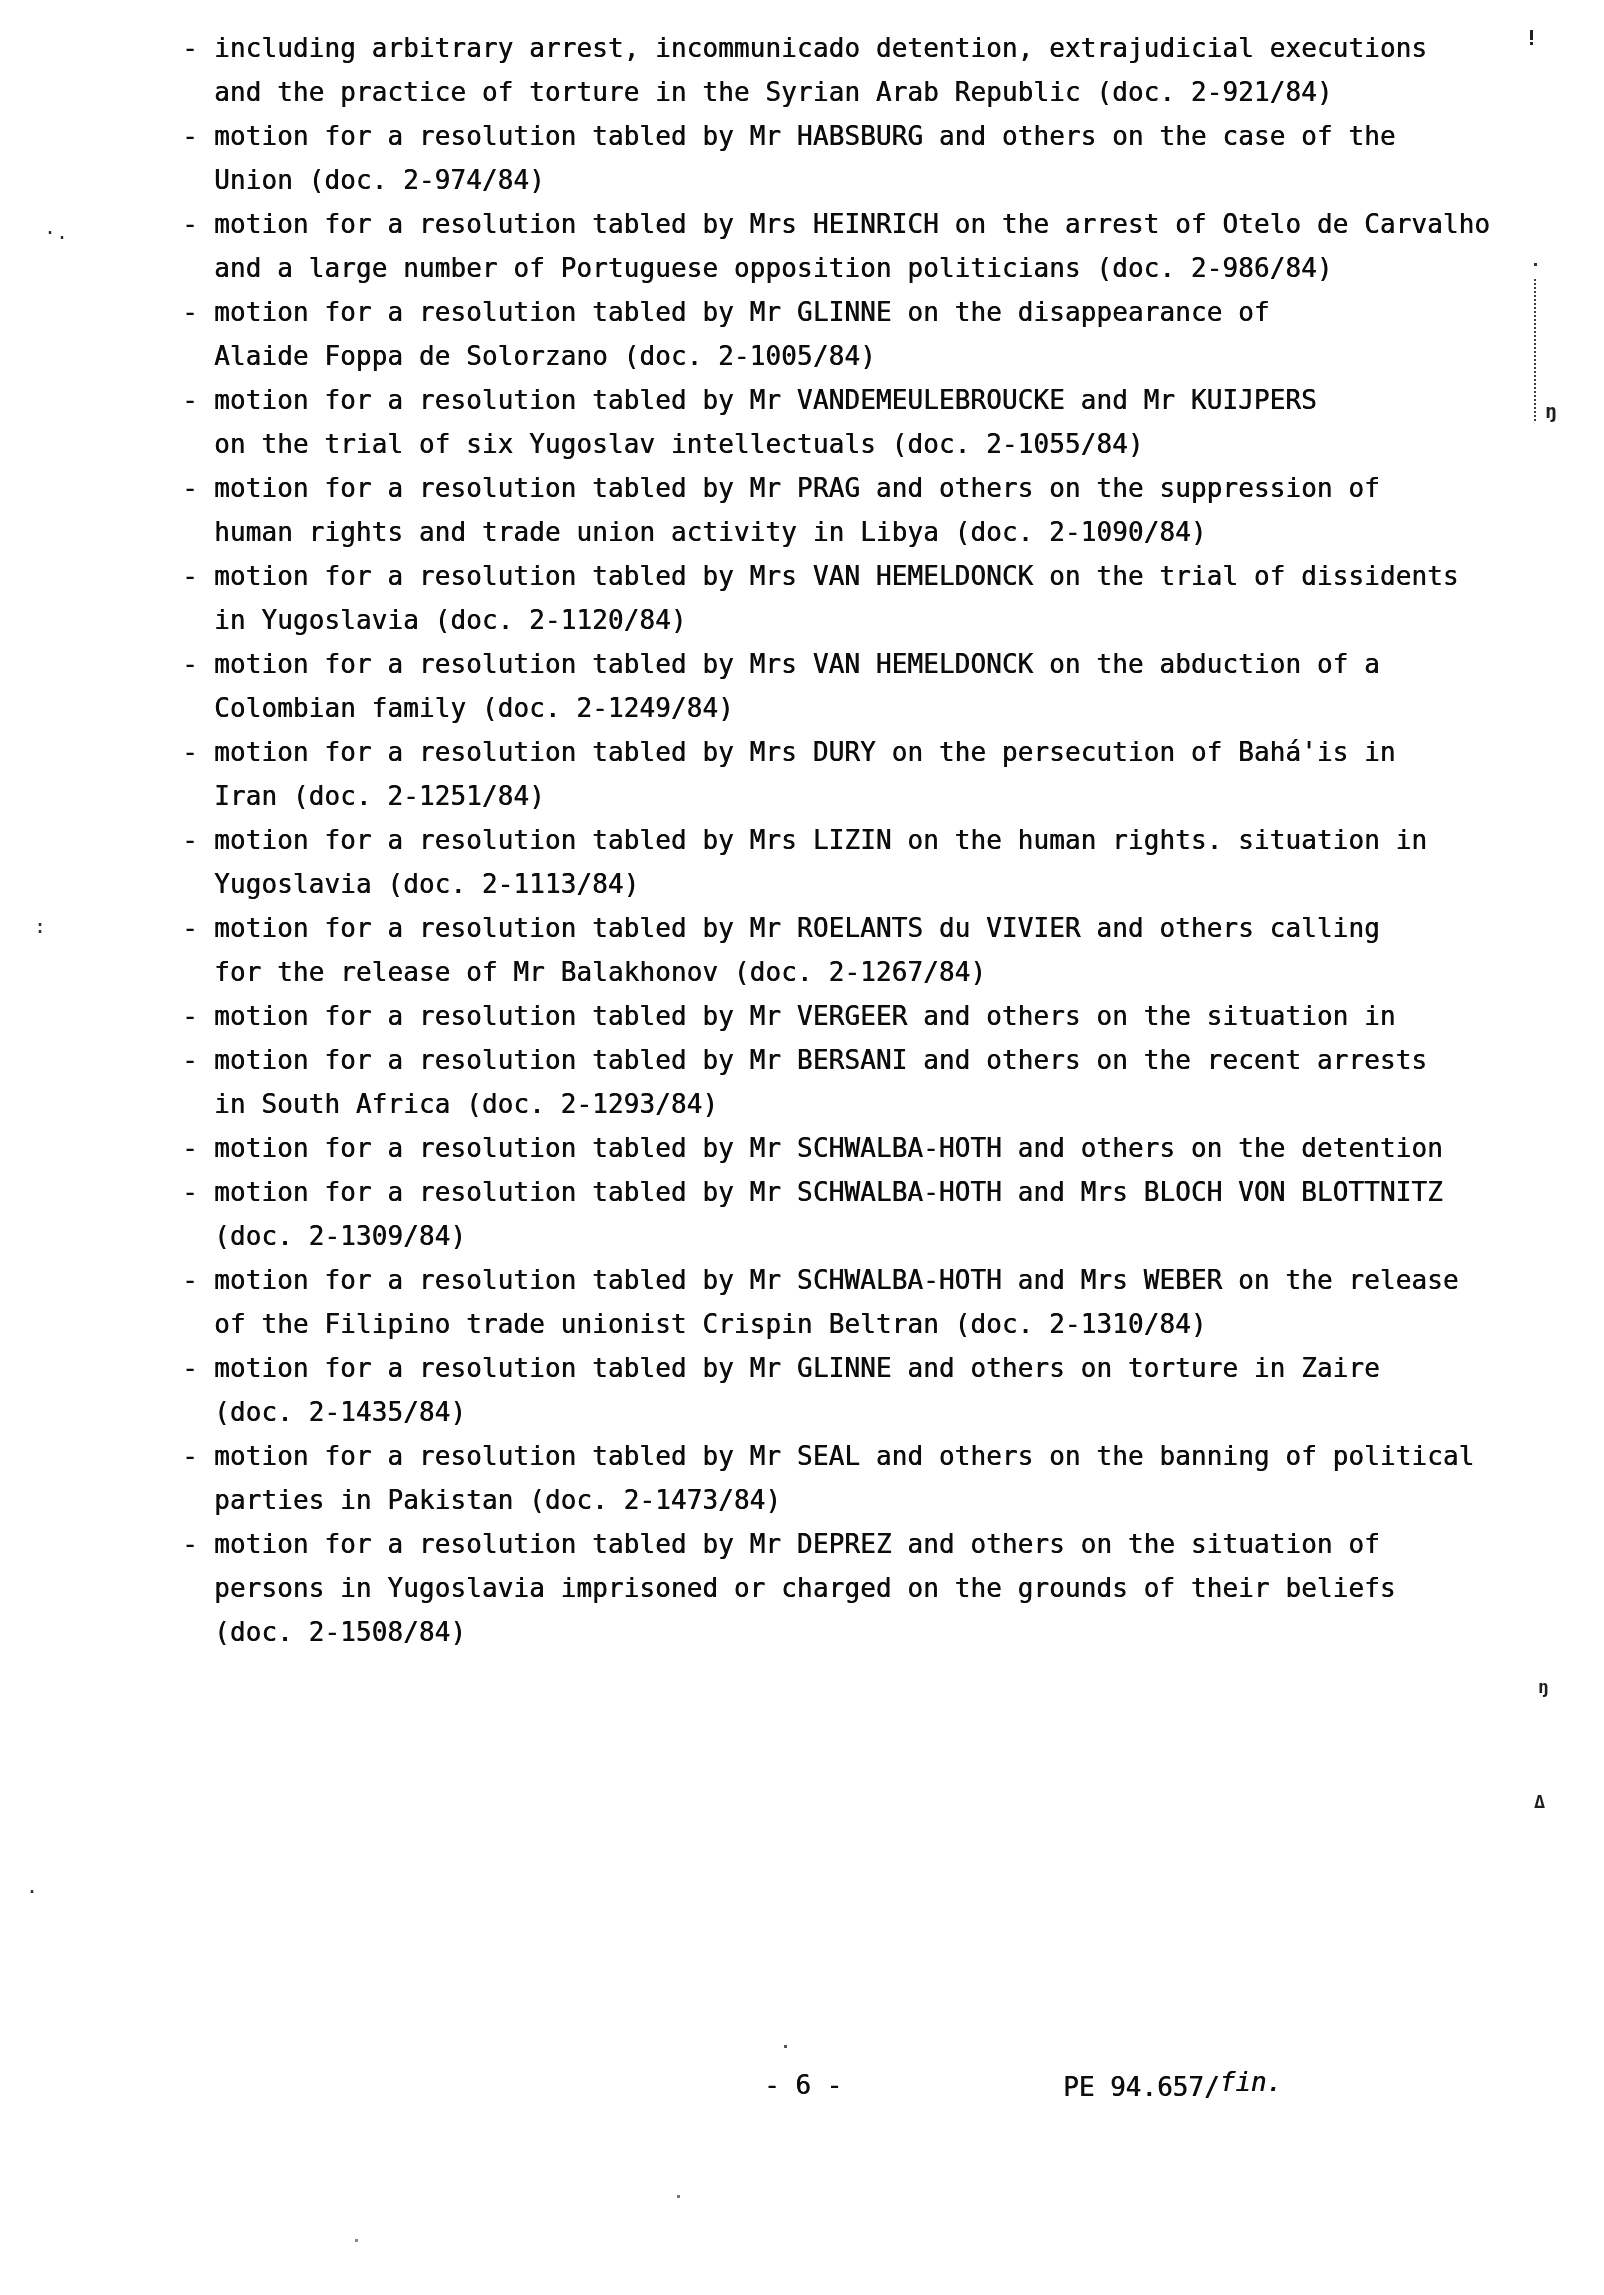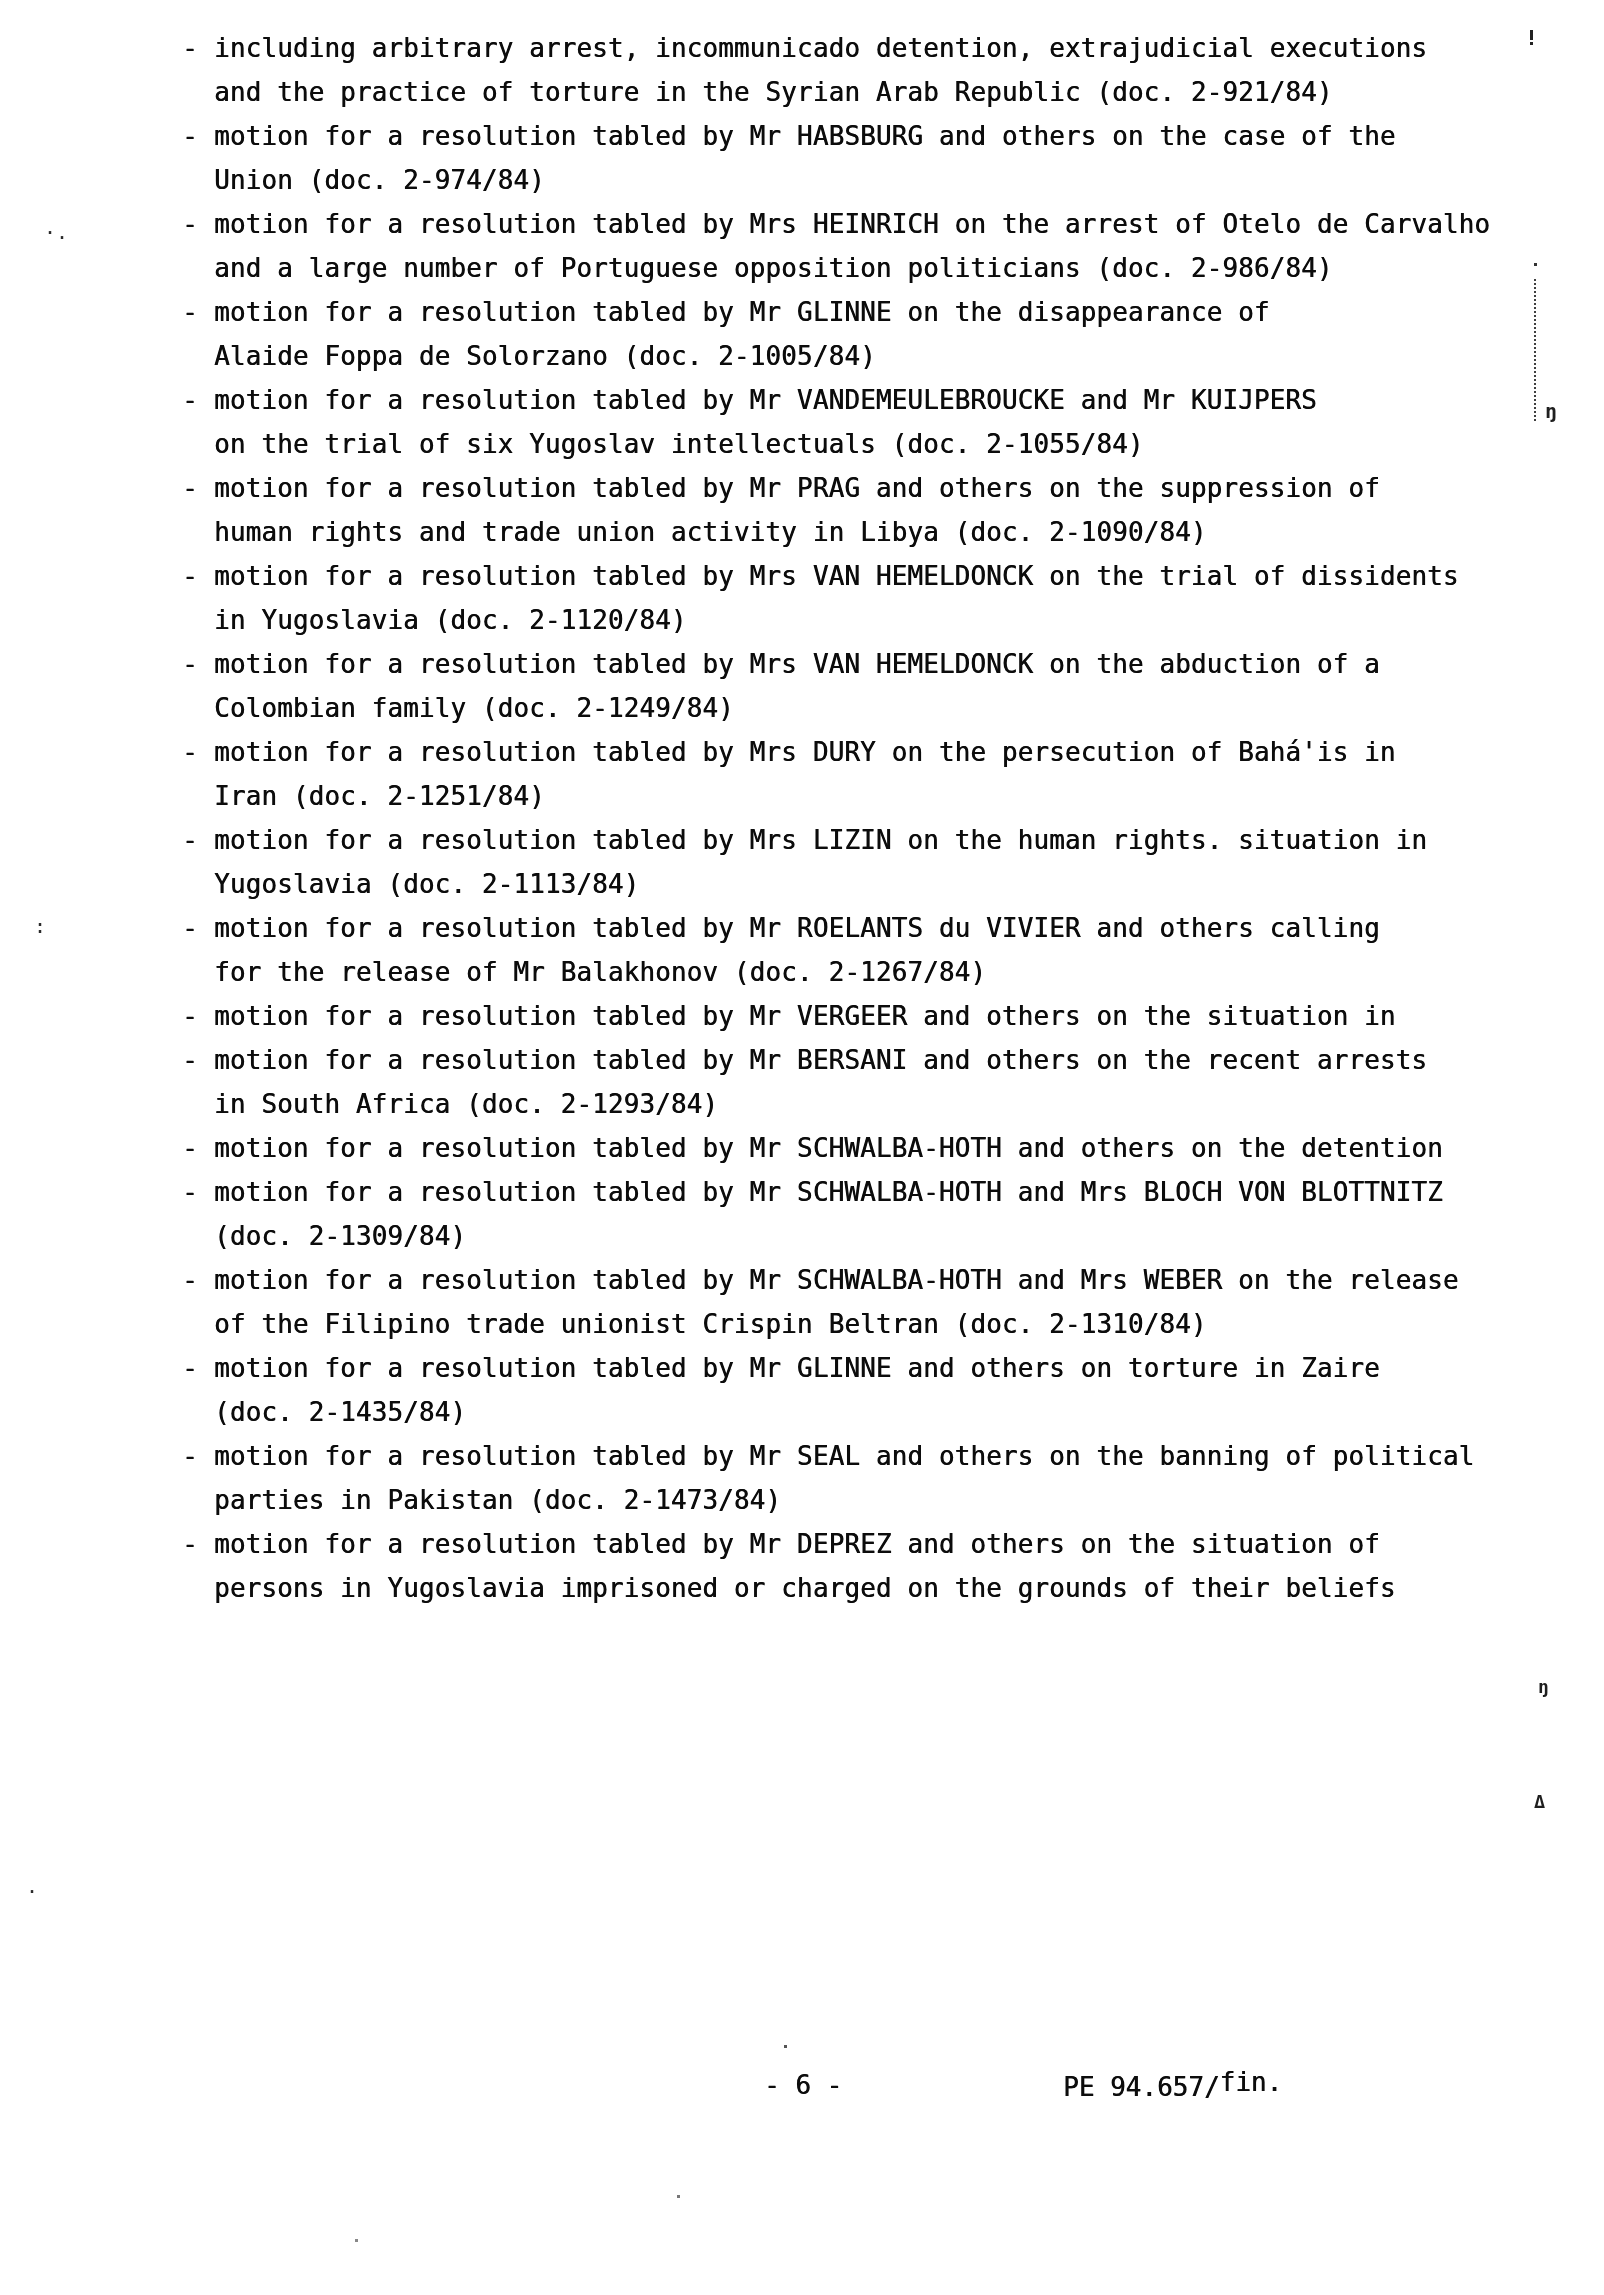--- a/index.html
+++ b/index.html
@@ -29,21 +29,21 @@
   
   .footer-page-num, .footer-ref {
     position: absolute;
     font-size: 26px;
     line-height: 32px;
     white-space: pre;
     text-shadow: 0.5px 0 0 currentColor;
   }
   .footer-page-num { left: 764px; top: 2069px; }
   .footer-ref      { left: 1063px; top: 2071px; }
-  .fin { position: relative; top: -5.3px; }
+  .fin { position: relative; top: -5.3px; font-style: italic; }
 
   
   .art { position: absolute; color: #1f1f1f; line-height: 1; }
   .tick-top        { left: 1530px; top: 30px;  width: 3.3px; height: 10px; background: #222; }
   .tick-top-dot    { left: 1530px; top: 42px;  width: 3.3px; height: 3.3px;  background: #222; }
   .dot-right       { left: 1534px; top: 263px; width: 3.3px; height: 3.3px;  background: #333; }
   .dashed-line     { left: 1534px; top: 279px; width: 0;   height: 142px;
                      border-left: 2px dotted #2b2b2b; opacity: 0.9; }
   .eta-1           { left: 1545px; top: 401px;  font-size: 20px; font-weight: bold; }
   .eta-2           { left: 1538px; top: 1678px; font-size: 18px; font-weight: bold; }
@@ -128,20 +128,21 @@
         <div class="line"><span class="bullet">-</span><span>motion for a resolution tabled by Mr GLINNE and others on torture in Zaire</span></div>
         <div class="line"><span>(doc. 2-1435/84)</span></div>
       </div>
       <div class="item">
         <div class="line"><span class="bullet">-</span><span>motion for a resolution tabled by Mr SEAL and others on the banning of political</span></div>
         <div class="line"><span>parties in Pakistan (doc. 2-1473/84)</span></div>
       </div>
       <div class="item">
         <div class="line"><span class="bullet">-</span><span>motion for a resolution tabled by Mr DEPREZ and others on the situation of</span></div>
         <div class="line"><span>persons in Yugoslavia imprisoned or charged on the grounds of their beliefs</span></div>
+        <div class="line"><span>(doc. 2-1508/84)</span></div>
       </div>
     </div>
 
   <div class="footer-page-num">- 6 -</div>
 
   <div class="footer-ref"><span>PE 94.657/</span><span class="fin">fin.</span></div>
 
   <div class="art tick-top"></div>
   <div class="art tick-top-dot"></div>
   <div class="art dot-right"></div>

